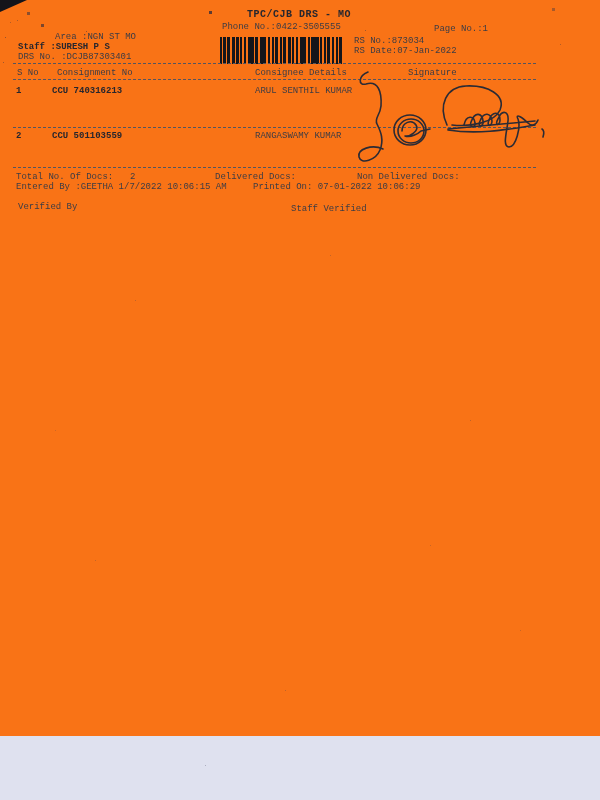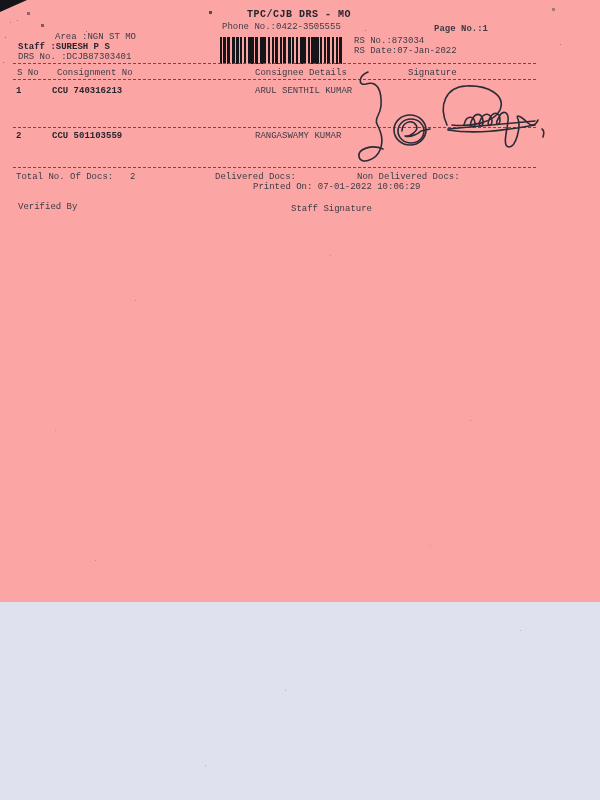--- a/index.html
+++ b/index.html
@@ -1,19 +1,19 @@
 <!DOCTYPE html>
 <html><head>
 <meta charset="utf-8">
 <style>
   html,body{margin:0;padding:0;}
   body{width:600px;height:800px;overflow:hidden;background:#dfe1ef;}
   .sheet{
-    position:relative;width:600px;height:602px;
-    background:#fca5a5;
+    position:relative;width:600px;height:736px;
+    background:#f97316;
     font-family:"Liberation Mono","DejaVu Sans Mono",monospace;
     color:#3c3c45;
     font-size:9px;line-height:10px;
     -webkit-font-smoothing:antialiased;
   }
   .abs{position:absolute;white-space:nowrap;}
   .bold{font-weight:bold;color:#26262e;}
   .title{font-size:10px;letter-spacing:.5px;}
   .dash{
     position:absolute;height:2px;left:13px;width:525px;
@@ -62,21 +62,21 @@
 </head>
 <body>
 
 <div class="sheet">
 
   <div class="corner-fold"></div>
   <div class="specks"></div>
 
   <div class="abs title bold" style="left:247px;top:10px;">TPC/CJB  DRS - MO</div>
   <div class="abs" style="left:222px;top:22px;">Phone No.:0422-3505555</div>
-  <div class="abs" style="left:434px;top:24px;font-weight:bold;">Page No.:1</div>
+  <div class="abs" style="left:434px;top:24px;">Page No.:1</div>
 
   <div class="abs" style="left:18px;top:32px;margin-left:37px;">Area :NGN ST MO</div>
   <div class="abs bold" style="left:18px;top:42px;">Staff :SURESH P S</div>
   <div class="abs" style="left:18px;top:52px;">DRS No. :DCJB87303401</div>
 
   <div class="barcode"></div>
 
   <div class="abs" style="left:354px;top:36px;">RS No.:873034</div>
   <div class="abs" style="left:354px;top:46px;">RS Date:07-Jan-2022</div>
 
@@ -121,18 +121,19 @@
     <path d="M134,60 C136,50 144,50 145,58 C146,63 139,63 141,57 C145,46 152,48 153,56 C154,62 147,63 150,56 C154,46 161,48 162,56 C162,62 156,62 159,55 C163,45 170,47 170,55 C170,61 164,61 168,54 C172,44 179,46 178,56 C177,66 172,82 179,82 C186,82 191,62 188,54 C185,48 192,52 198,58 C202,62 206,60 208,55"></path>
 
     <path d="M212,64 q3,2 1,8"></path>
   </svg>
 
   <div class="abs" style="left:16px;top:172px;">Total No. Of Docs:</div>
   <div class="abs" style="left:130px;top:172px;">2</div>
   <div class="abs" style="left:215px;top:172px;">Delivered Docs:</div>
   <div class="abs" style="left:357px;top:172px;font-family:Liberation Mono, monospace;">Non Delivered Docs:</div>
 
+  <div class="abs" style="left:16px;top:182px;">Entered By :GEETHA 1/7/2022 10:06:15 AM</div>
   <div class="abs" style="left:253px;top:182px;">Printed On: 07-01-2022 10:06:29</div>
 
   <div class="abs" style="left:18px;top:202px;">Verified By</div>
-  <div class="abs" style="left:291px;top:204px;">Staff Signature</div>
+  <div class="abs" style="left:291px;top:204px;">Staff Verified</div>
 
 </div>
 
 </body></html>

